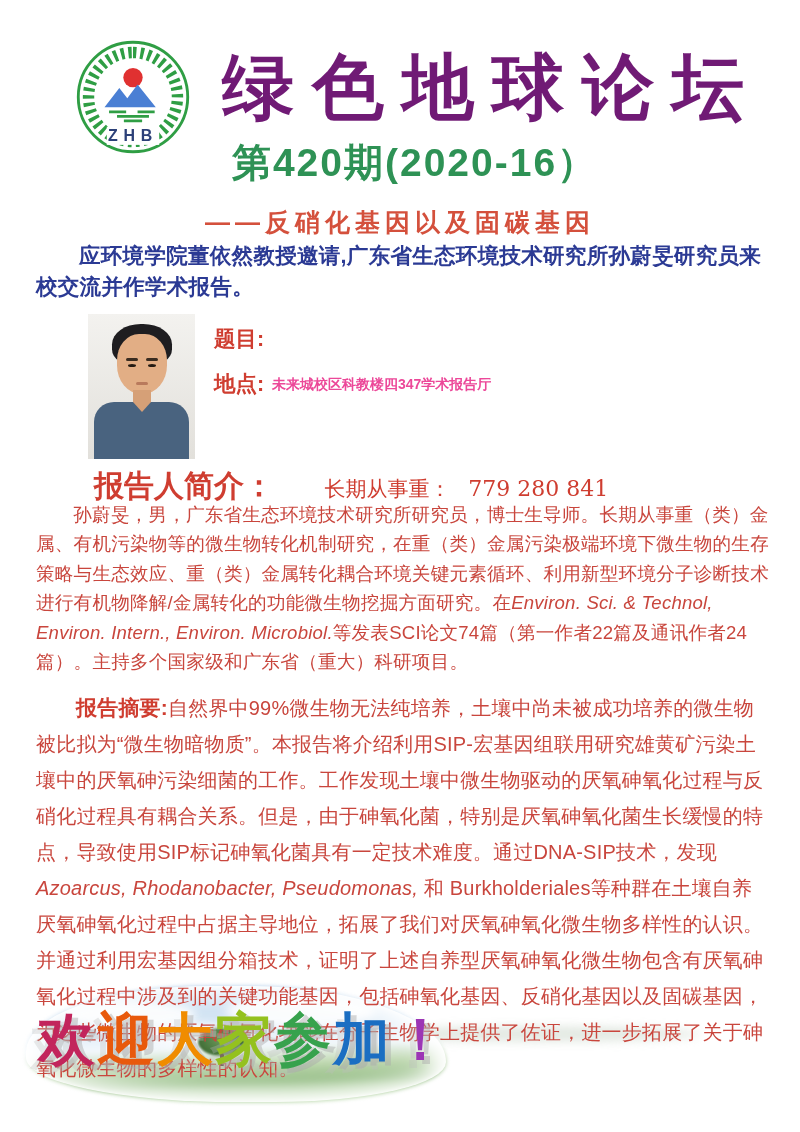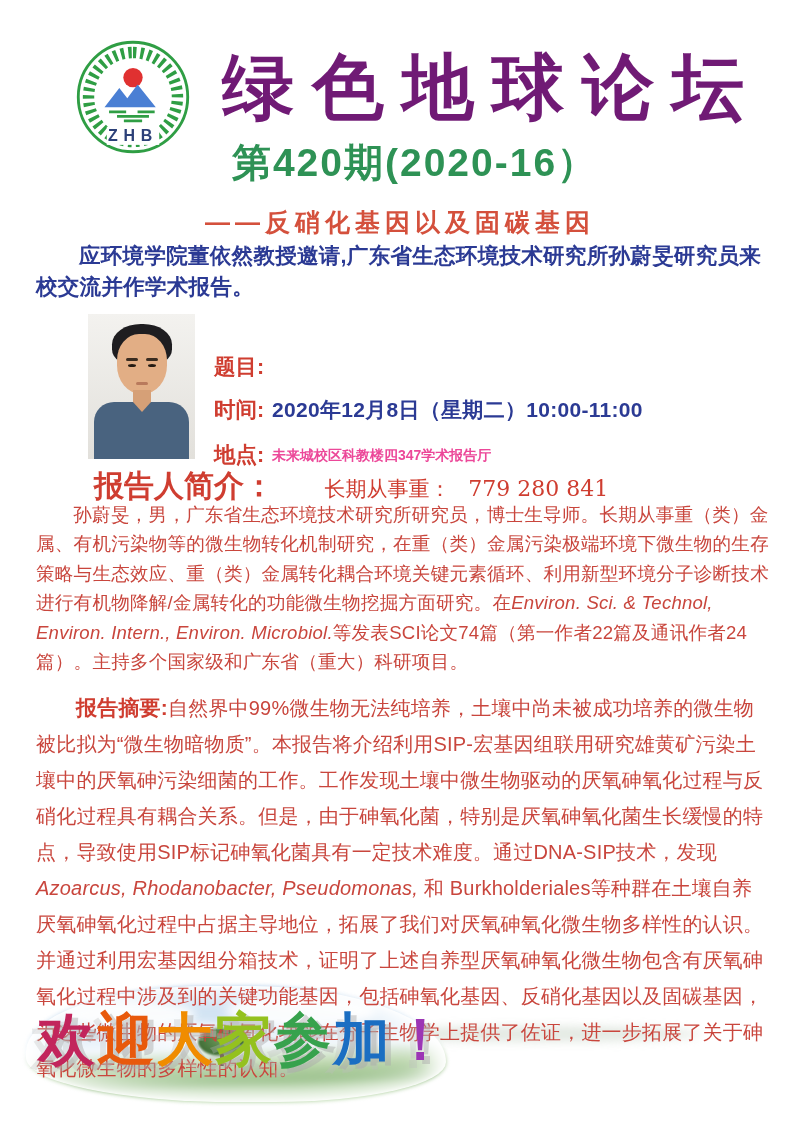--- a/index.html
+++ b/index.html
@@ -45,21 +45,21 @@
   .photo .eye-l { position:absolute; left:40px; top:50px; width:8px; height:3px; background:#241a12; border-radius:50%; }
   .photo .eye-r { position:absolute; left:60px; top:50px; width:8px; height:3px; background:#241a12; border-radius:50%; }
   .photo .mouth { position:absolute; left:48px; top:68px; width:12px; height:3px; background:#b97a5c; border-radius:2px; }
   .photo .neck  { position:absolute; left:45px; top:76px; width:18px; height:16px; background:#d6a077; }
   .photo .shirt { position:absolute; left:6px; top:88px; width:95px; height:60px;
                   background:#49637f; border-radius:20px 20px 0 0; }
   .photo .collar{ position:absolute; left:45px; top:88px; width:18px; height:10px;
                   background:#d6a077; clip-path:polygon(0 0,100% 0,50% 100%); }
 
   
-  .info { position:absolute; left:214px; top:322px; width:576px;margin-top:28px; }
+  .info { position:absolute; left:214px; top:322px; width:576px; }
   .info-row { display:flex; align-items:flex-start; }
   .info-label { flex:0 0 58px; font-size:21.5px; font-weight:bold; color:#cf3d30; line-height:34px; white-space:nowrap; }
   .topic-value { font-size:21.5px; font-weight:bold; color:#cf3d30; line-height:34px; }
   .time-row  { margin-top:9px; }
   .time-value  { font-size:21px; font-weight:bold; color:#2b3a94; line-height:34px; letter-spacing:0.3px; }
   .venue-row { margin-top:11px; }
   .venue-value { font-size:14px; font-weight:bold; color:#ec4899; line-height:34px; }
 
   
   .speaker-row { position:absolute; left:94px; top:466px; width:680px; white-space:nowrap; }
@@ -154,24 +154,20 @@
     <div class="mouth"></div>
     <div class="neck"></div>
     <div class="shirt"></div>
     <div class="collar"></div>
   </div>
 
   <div class="info">
     <div class="info-row">
       <span class="info-label">题目:</span>
     </div>
-    <div class="info-row time-row">
-      <span class="info-label">时间:</span>
-      <span class="time-value">2020年12月8日（星期二）10:00-11:00</span>
-    </div>
     <div class="info-row venue-row">
       <span class="info-label">地点:</span>
       <span class="venue-value">未来城校区科教楼四347学术报告厅</span>
     </div>
   </div>
 
   <div class="speaker-row">
     <span class="bio-label">报告人简介：</span>
     <span class="meeting">
       <span>长期从事重：</span>

